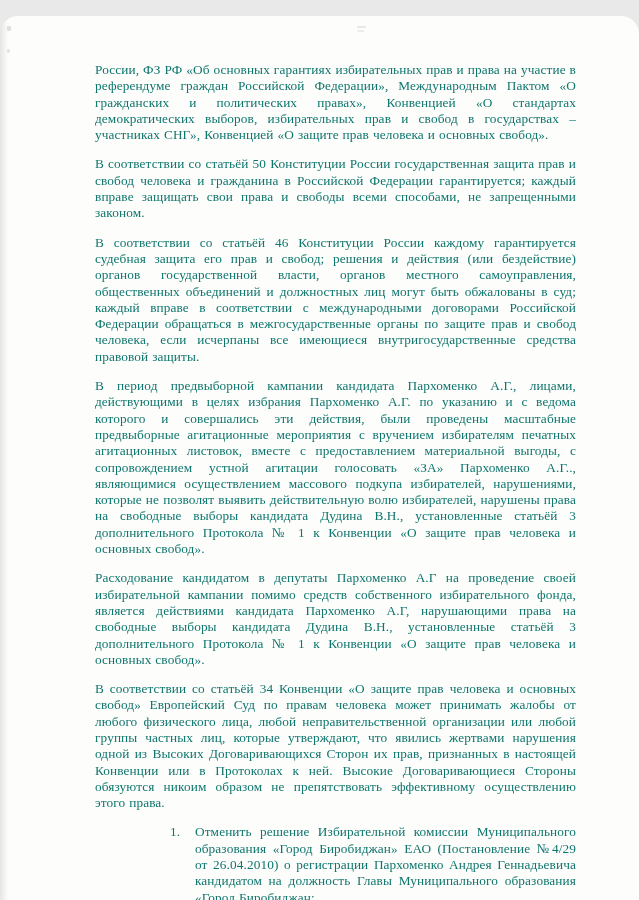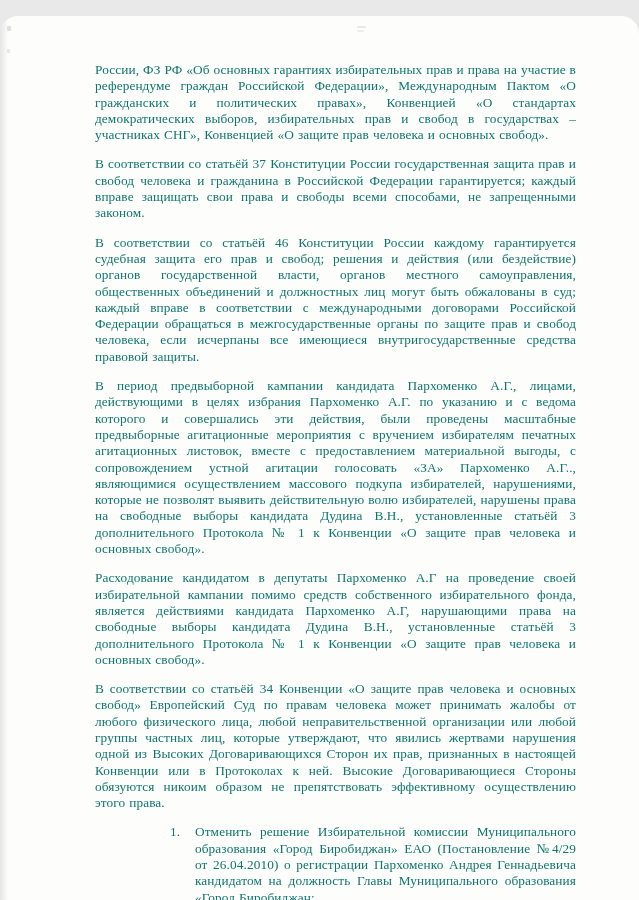--- a/index.html
+++ b/index.html
@@ -82,21 +82,21 @@
   <div class="artifact a1"></div>
   <div class="artifact a2"></div>
   <div class="artifact a3"></div>
   <div class="artifact a4"></div>
   <div class="artifact a5"></div>
 
   <div class="content">
 
     <p class="para">России, ФЗ РФ «Об основных гарантиях избирательных прав и права на участие в референдуме граждан Российской Федерации», Международным Пактом «О гражданских и политических правах», Конвенцией «О стандартах демократических выборов, избирательных прав и свобод в государствах – участниках СНГ», Конвенцией «О защите прав человека и основных свобод».</p>
 
-    <p class="para">В соответствии со статьёй 37 Конституции России государственная защита прав и свобод человека и гражданина в Российской Федерации гарантируется; каждый вправе защищать свои права и свободы всеми способами, не запрещенными законом.</p>
+    <p class="para">В соответствии со статьёй 50 Конституции России государственная защита прав и свобод человека и гражданина в Российской Федерации гарантируется; каждый вправе защищать свои права и свободы всеми способами, не запрещенными законом.</p>
 
     <p class="para">В соответствии со статьёй 46 Конституции России каждому гарантируется судебная защита его прав и свобод; решения и действия (или бездействие) органов государственной власти, органов местного самоуправления, общественных объединений и должностных лиц могут быть обжалованы в суд; каждый вправе в соответствии с международными договорами Российской Федерации обращаться в межгосударственные органы по защите прав и свобод человека, если исчерпаны все имеющиеся внутригосударственные средства правовой защиты.</p>
 
     <p class="para">В период предвыборной кампании кандидата Пархоменко А.Г., лицами, действующими в целях избрания Пархоменко А.Г. по указанию и с ведома которого и совершались эти действия, были проведены масштабные предвыборные агитационные мероприятия с вручением избирателям печатных агитационных листовок, вместе с предоставлением материальной выгоды, с сопровождением устной агитации голосовать «ЗА» Пархоменко А.Г.., являющимися осуществлением массового подкупа избирателей, нарушениями, которые не позволят выявить действительную волю избирателей, нарушены права на свободные выборы кандидата  Дудина В.Н., установленные статьёй 3 дополнительного Протокола № 1 к Конвенции «О защите прав человека и основных свобод».</p>
 
     <p class="para">Расходование кандидатом в депутаты Пархоменко А.Г на проведение своей избирательной кампании помимо средств собственного избирательного фонда, является действиями кандидата Пархоменко А.Г, нарушающими права на свободные выборы кандидата Дудина В.Н., установленные статьёй 3 дополнительного Протокола № 1 к Конвенции «О защите прав человека и основных свобод».</p>
 
     <p class="para">В соответствии со статьёй 34 Конвенции «О защите прав человека и основных свобод» Европейский Суд по правам человека может принимать жалобы от любого физического лица, любой неправительственной организации или любой группы частных лиц, которые утверждают, что явились жертвами нарушения одной из Высоких Договаривающихся Сторон их прав, признанных в настоящей Конвенции или в Протоколах к ней. Высокие Договаривающиеся Стороны обязуются никоим образом не препятствовать эффективному осуществлению этого права.</p>
 
 

